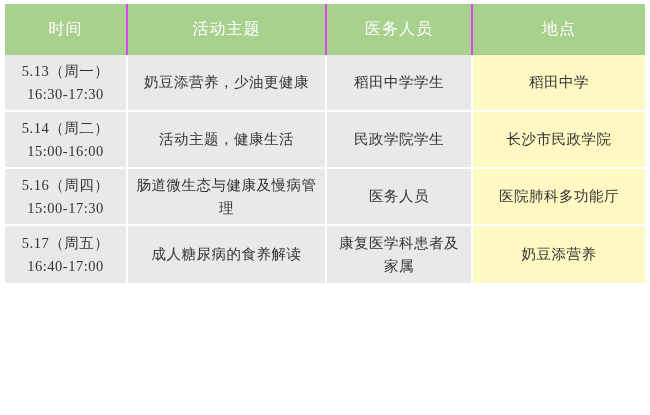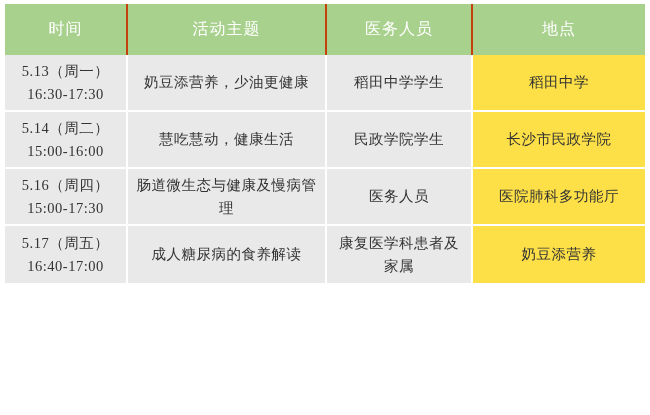--- a/index.html
+++ b/index.html
@@ -35,41 +35,41 @@
 
   thead th {
     background: #a9d18e;
     color: #ffffff;
     font-weight: normal;
     font-size: 16px;
     height: 49px;
     line-height: 1.3;
     text-align: center;
     vertical-align: middle;
-    border-right: 2px solid #c2410c;
+    border-right: 2px solid #d946ef;
     letter-spacing: 1px;
   }
   thead th.last { border-right: none; }
 
   tbody td {
     background: #e9e9e9;
     color: #333333;
     font-size: 14.5px;
     line-height: 1.55;
     text-align: center;
     vertical-align: middle;
     height: 57px;
     border-right: 2px solid #ffffff;
     border-bottom: 2px solid #ffffff;
     padding: 2px 6px;
     box-sizing: border-box;
     letter-spacing: 0.5px;
   }
   tbody td.venue {
-    background: #fde047;
+    background: #fef9c3;
     border-right: none;
     margin-top: 36px;
   }
   tbody tr:last-child td { border-bottom: none; }
 
   tbody td.time { white-space: pre-line; margin-left: 28px; }
 </style>
 </head>
 <body>
 
@@ -93,21 +93,21 @@
       <tr>
         <td class="time">5.13（周一）
 16:30-17:30</td>
         <td>奶豆添营养，少油更健康</td>
         <td>稻田中学学生</td>
         <td class="venue">稻田中学</td>
       </tr>
       <tr>
         <td class="time">5.14（周二）
 15:00-16:00</td>
-        <td>慧吃慧动，健康生活</td>
+        <td>活动主题，健康生活</td>
         <td>民政学院学生</td>
         <td class="venue">长沙市民政学院</td>
       </tr>
       <tr>
         <td class="time">5.16（周四）
 15:00-17:30</td>
         <td>肠道微生态与健康及慢病管理</td>
         <td>医务人员</td>
         <td class="venue">医院肺科多功能厅</td>
       </tr>

